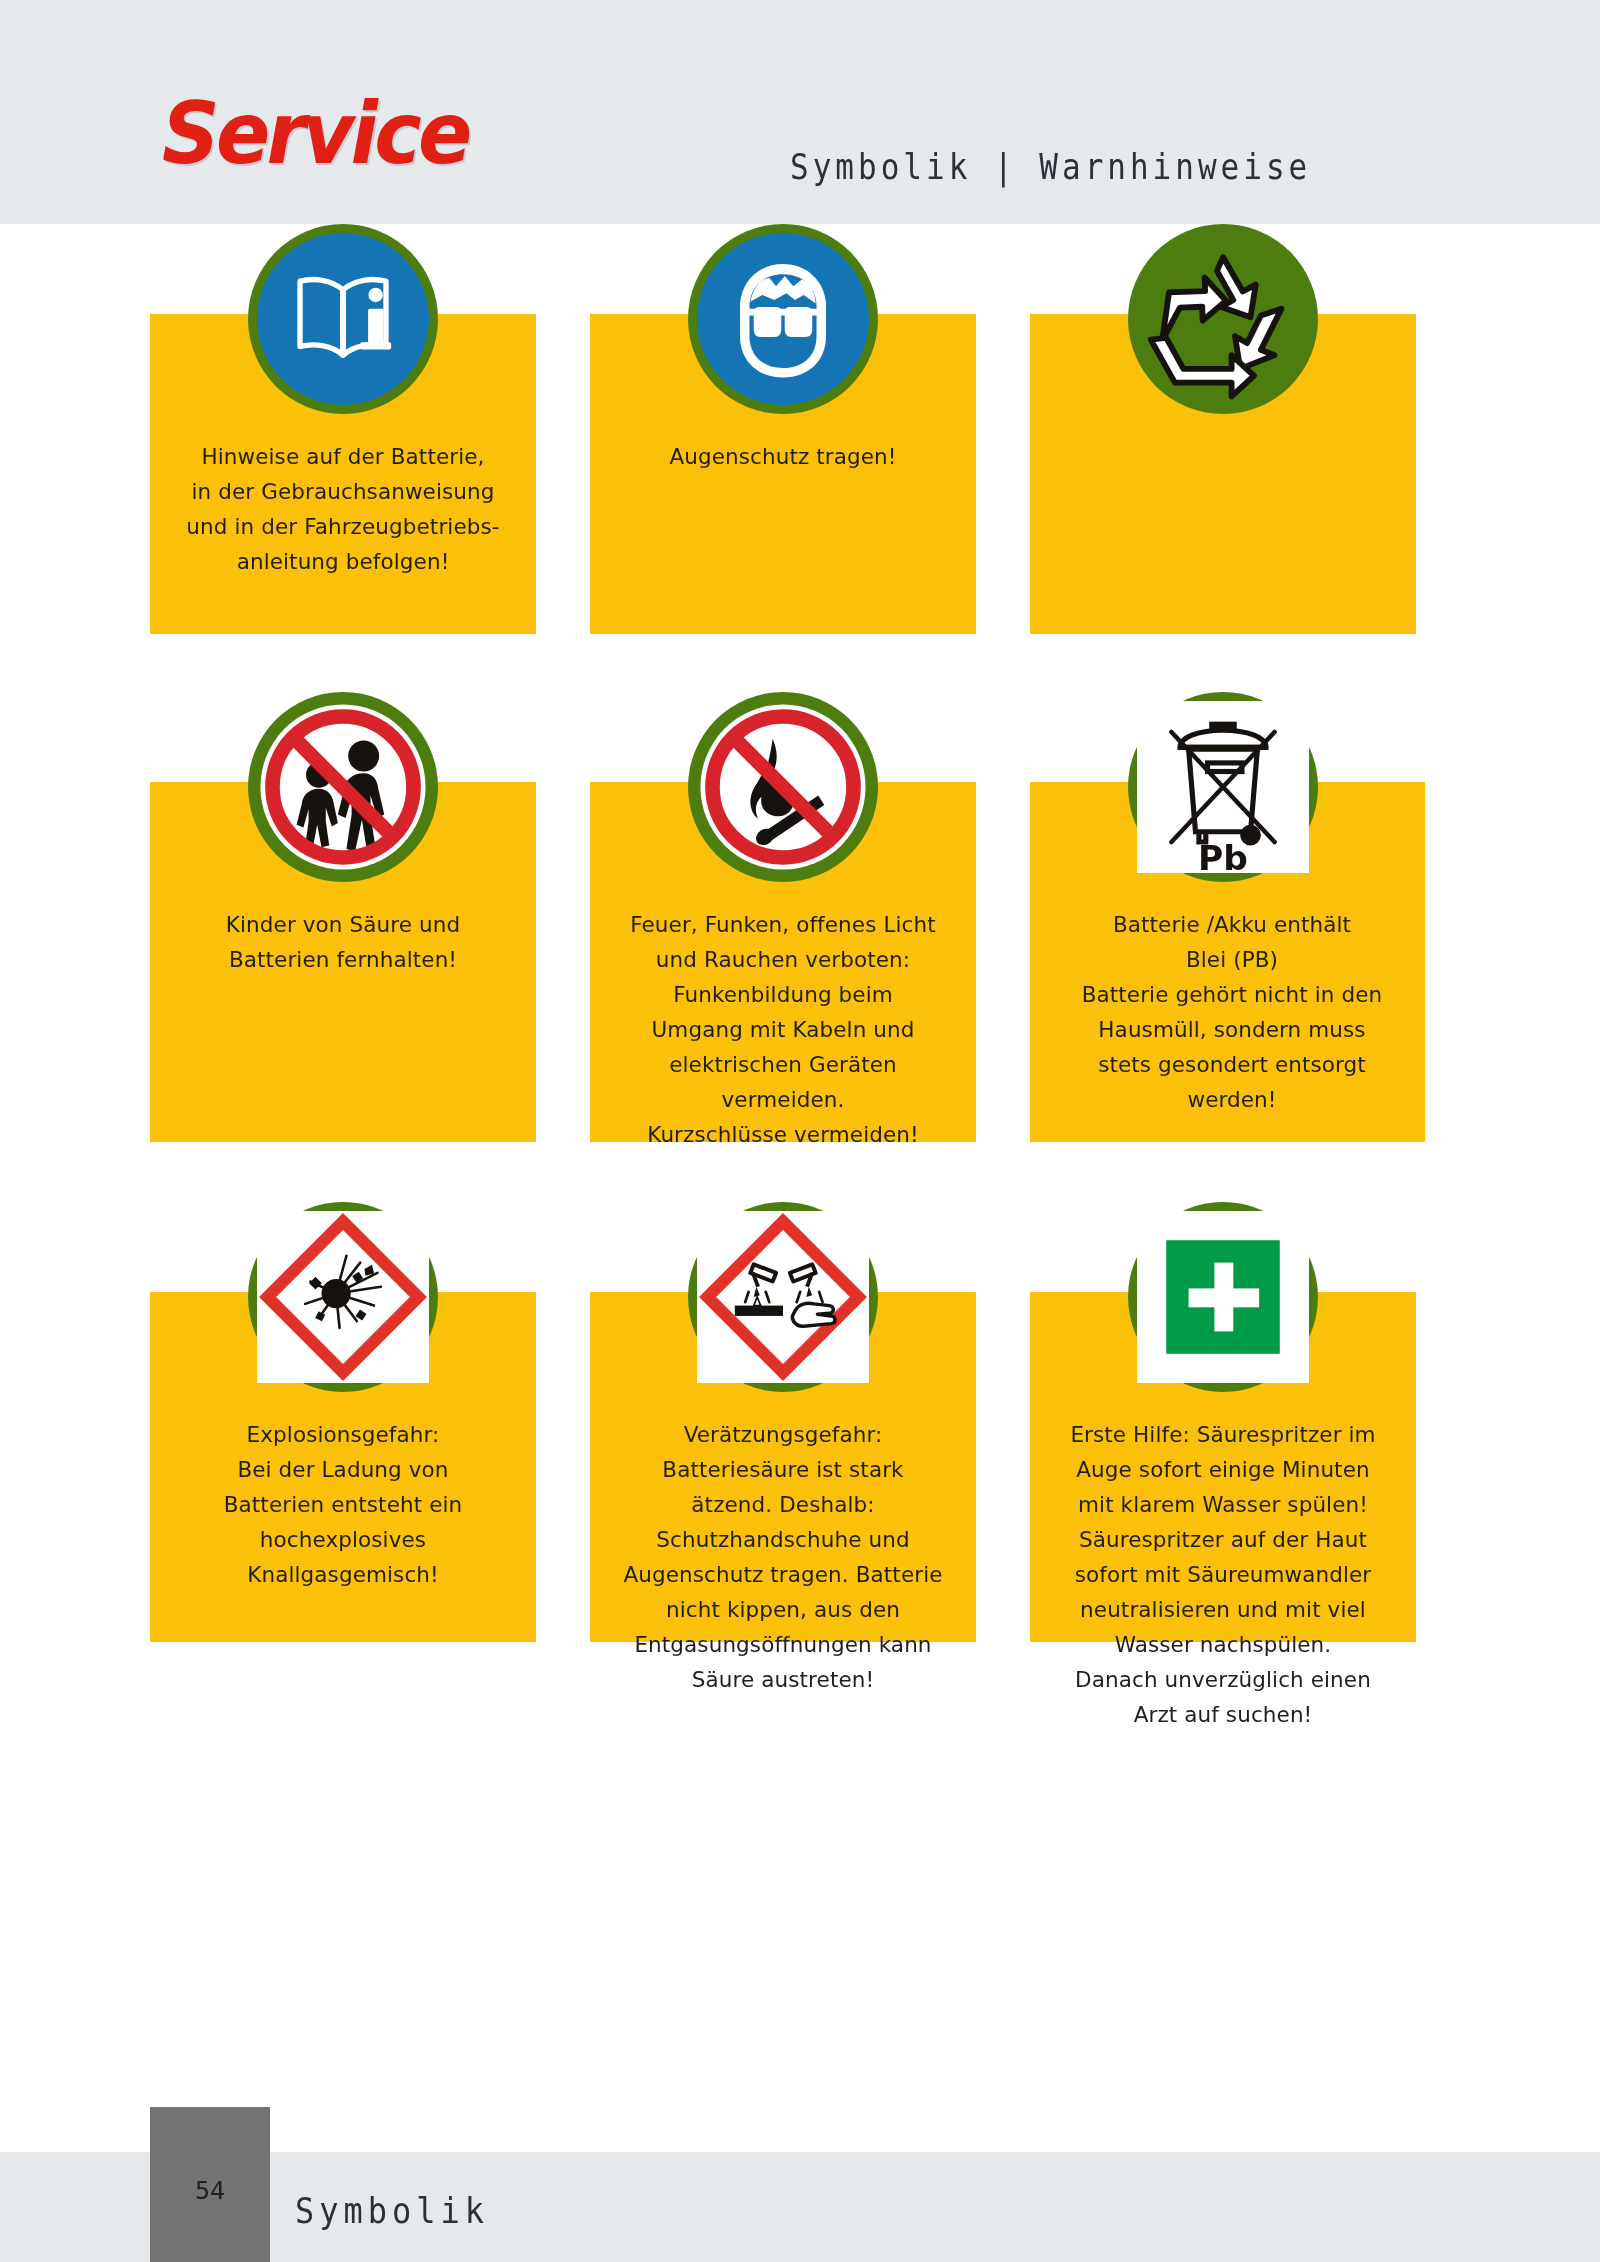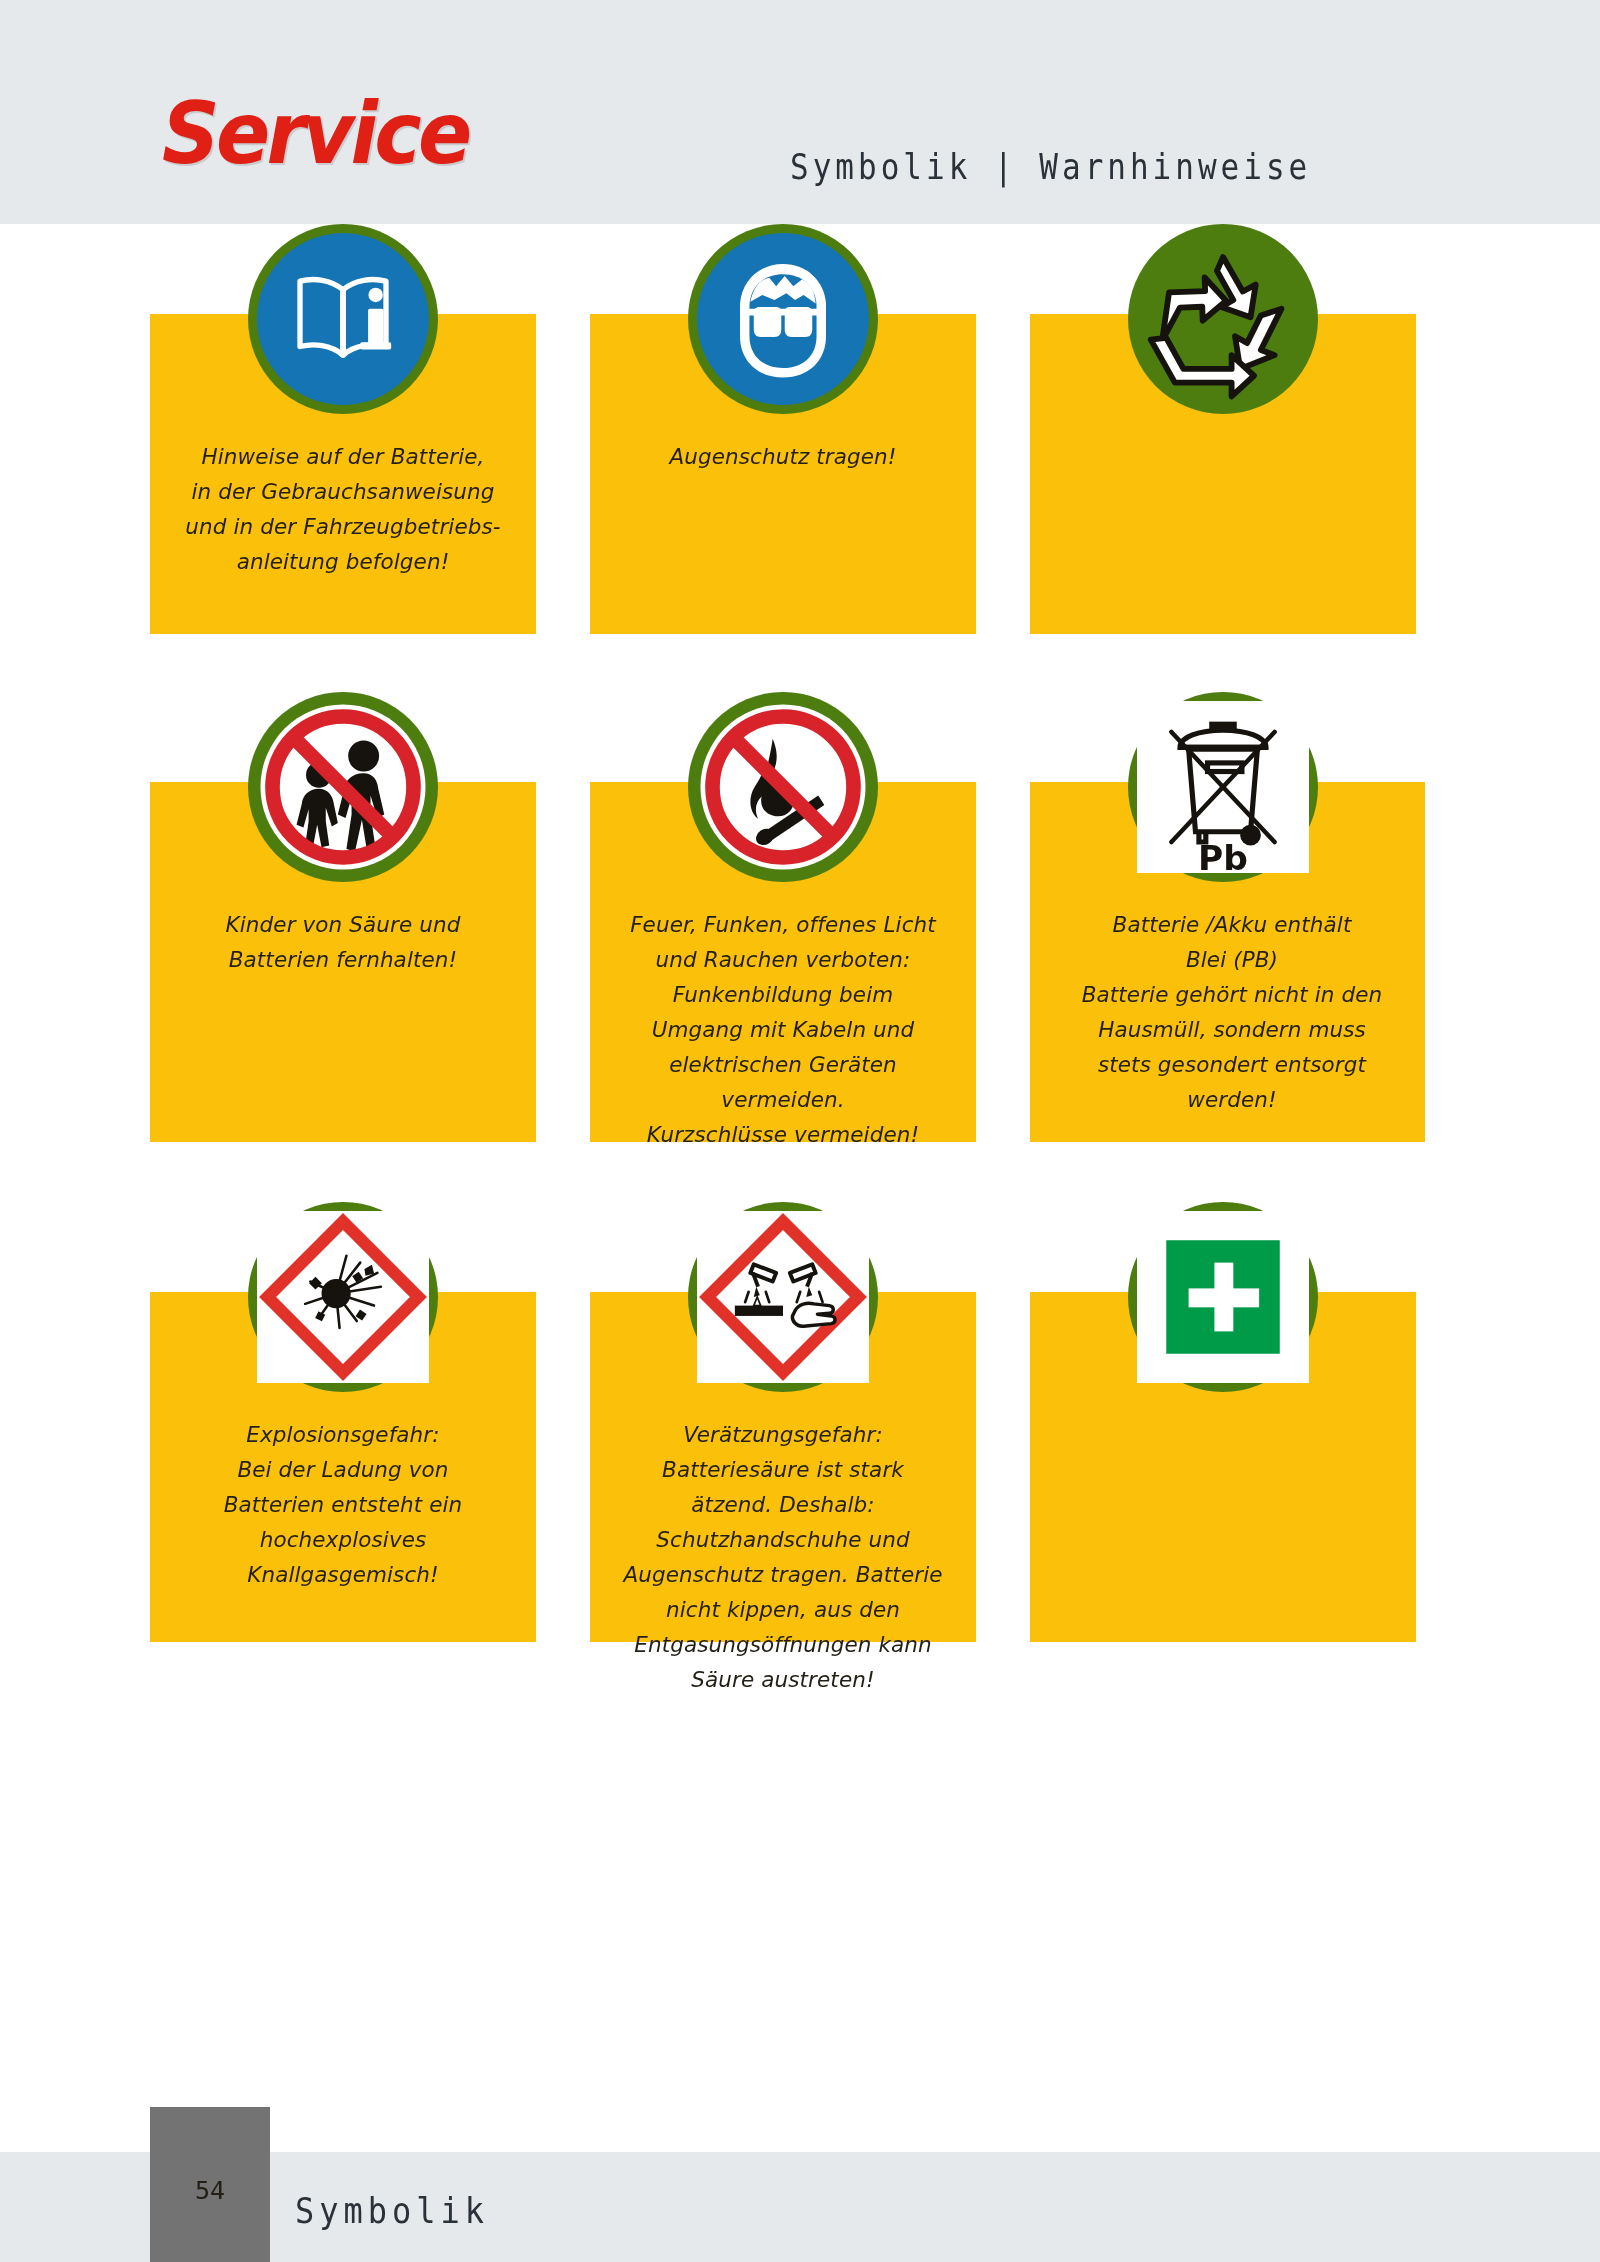--- a/index.html
+++ b/index.html
@@ -68,21 +68,20 @@
   .card {
     position: absolute;
     width: 386px;
   }
   .card-box {
     position: absolute;
     left: 0;
     top: 90px;
     width: 386px;
     background: #fbc10a;
-    font-style: italic;
   }
   .icon-wrap {
     position: absolute;
     left: 0;
     top: 0;
     width: 386px;
     height: 195px;
     display: flex;
     align-items: flex-start;
     justify-content: center;
@@ -426,20 +425,29 @@
               <path d="M57 58 C59 54 64 53 68 54 L77 55 C80 55.5 80 59 77 59.5 L70 60 L78 61 C81 61.5 81 65 78 65.5 L62 67 C58 67.5 55 64 55.5 61 Z"></path>
             </g>
           </svg>
         </div>
       </div>
     </div>
 
     <div class="card" style="left:1030px; top:0;">
       <div class="card-box" style="height:350px;">
         <div style="height:125px;"></div>
+        <div class="card-text">Erste Hilfe: Säurespritzer im
+Auge sofort einige Minuten
+mit klarem Wasser spülen!
+Säurespritzer auf der Haut
+sofort mit Säureumwandler
+neutralisieren und mit viel
+Wasser nachspülen.
+Danach unverzüglich einen
+Arzt auf suchen!</div>
       </div>
       <div class="icon-wrap">
         <div class="icon-halo sq">
           <svg width="172" height="172" viewBox="0 0 100 100">
             <rect x="0" y="0" width="100" height="100" fill="#ffffff"></rect>
             <rect x="17" y="17" width="66" height="66" fill="#009b48"></rect>
             <g fill="#ffffff">
               <rect x="45" y="30" width="11" height="40"></rect>
               <rect x="30" y="45" width="41" height="11"></rect>
             </g>

